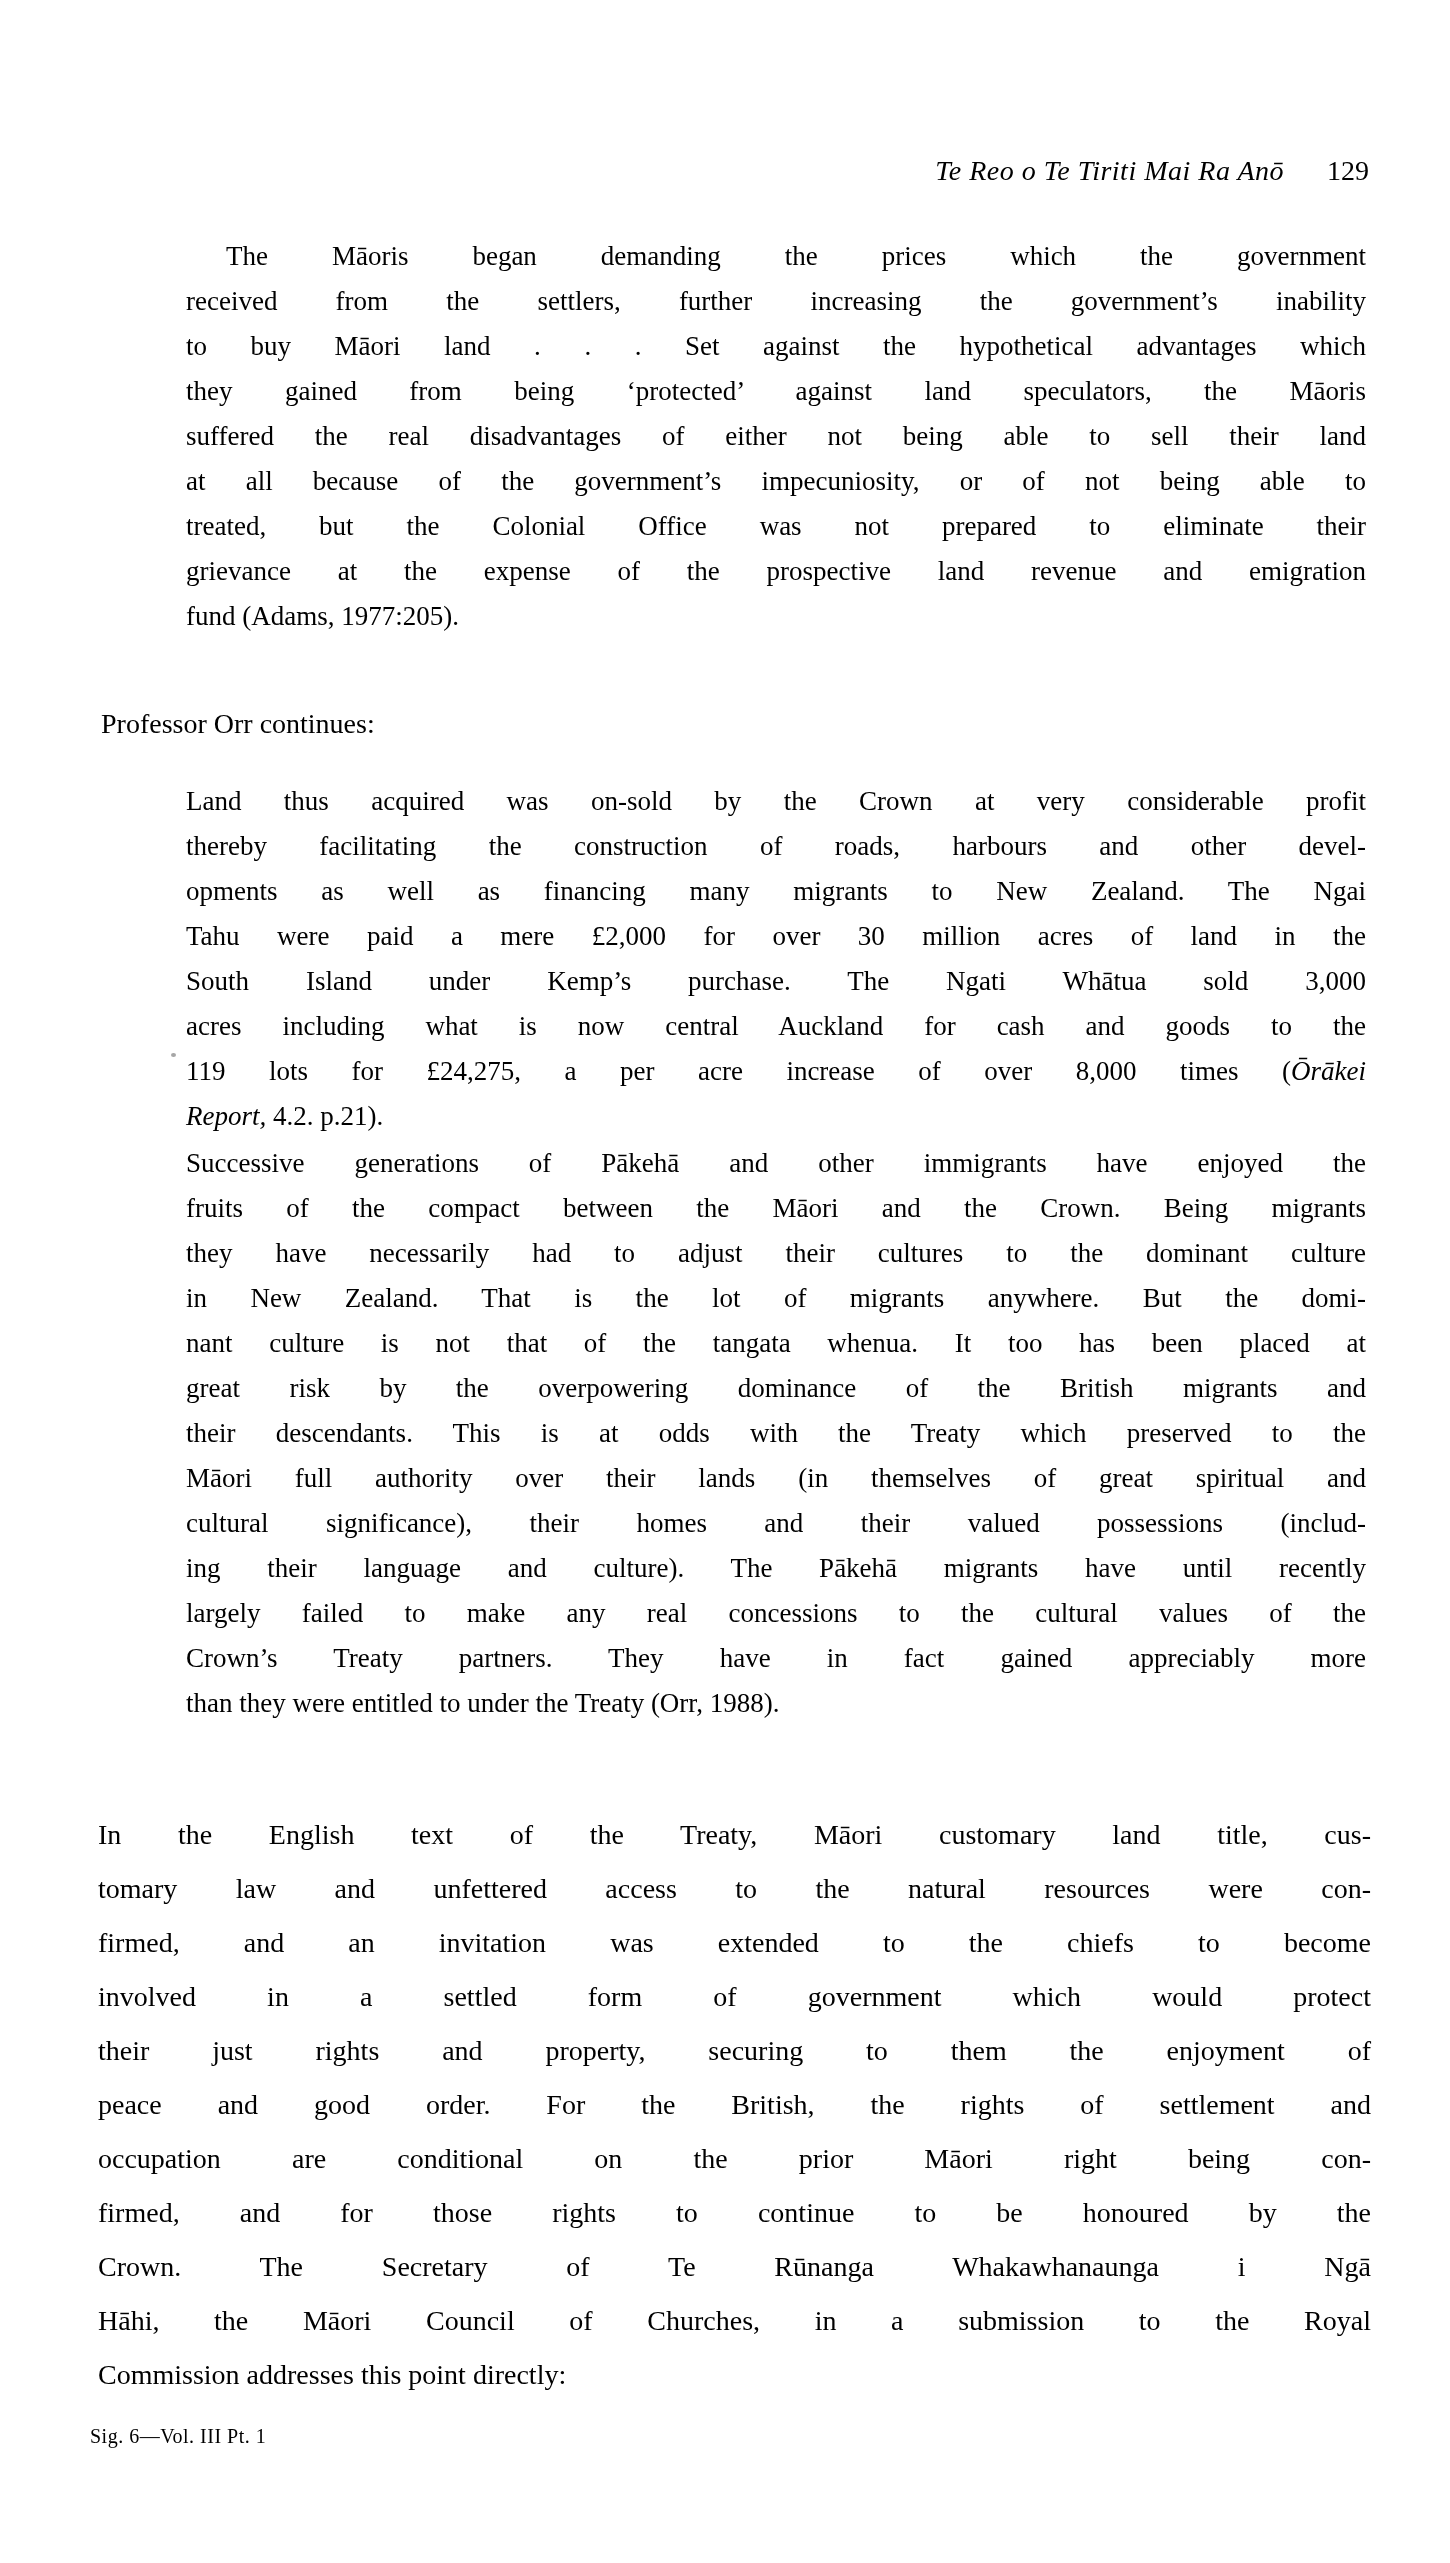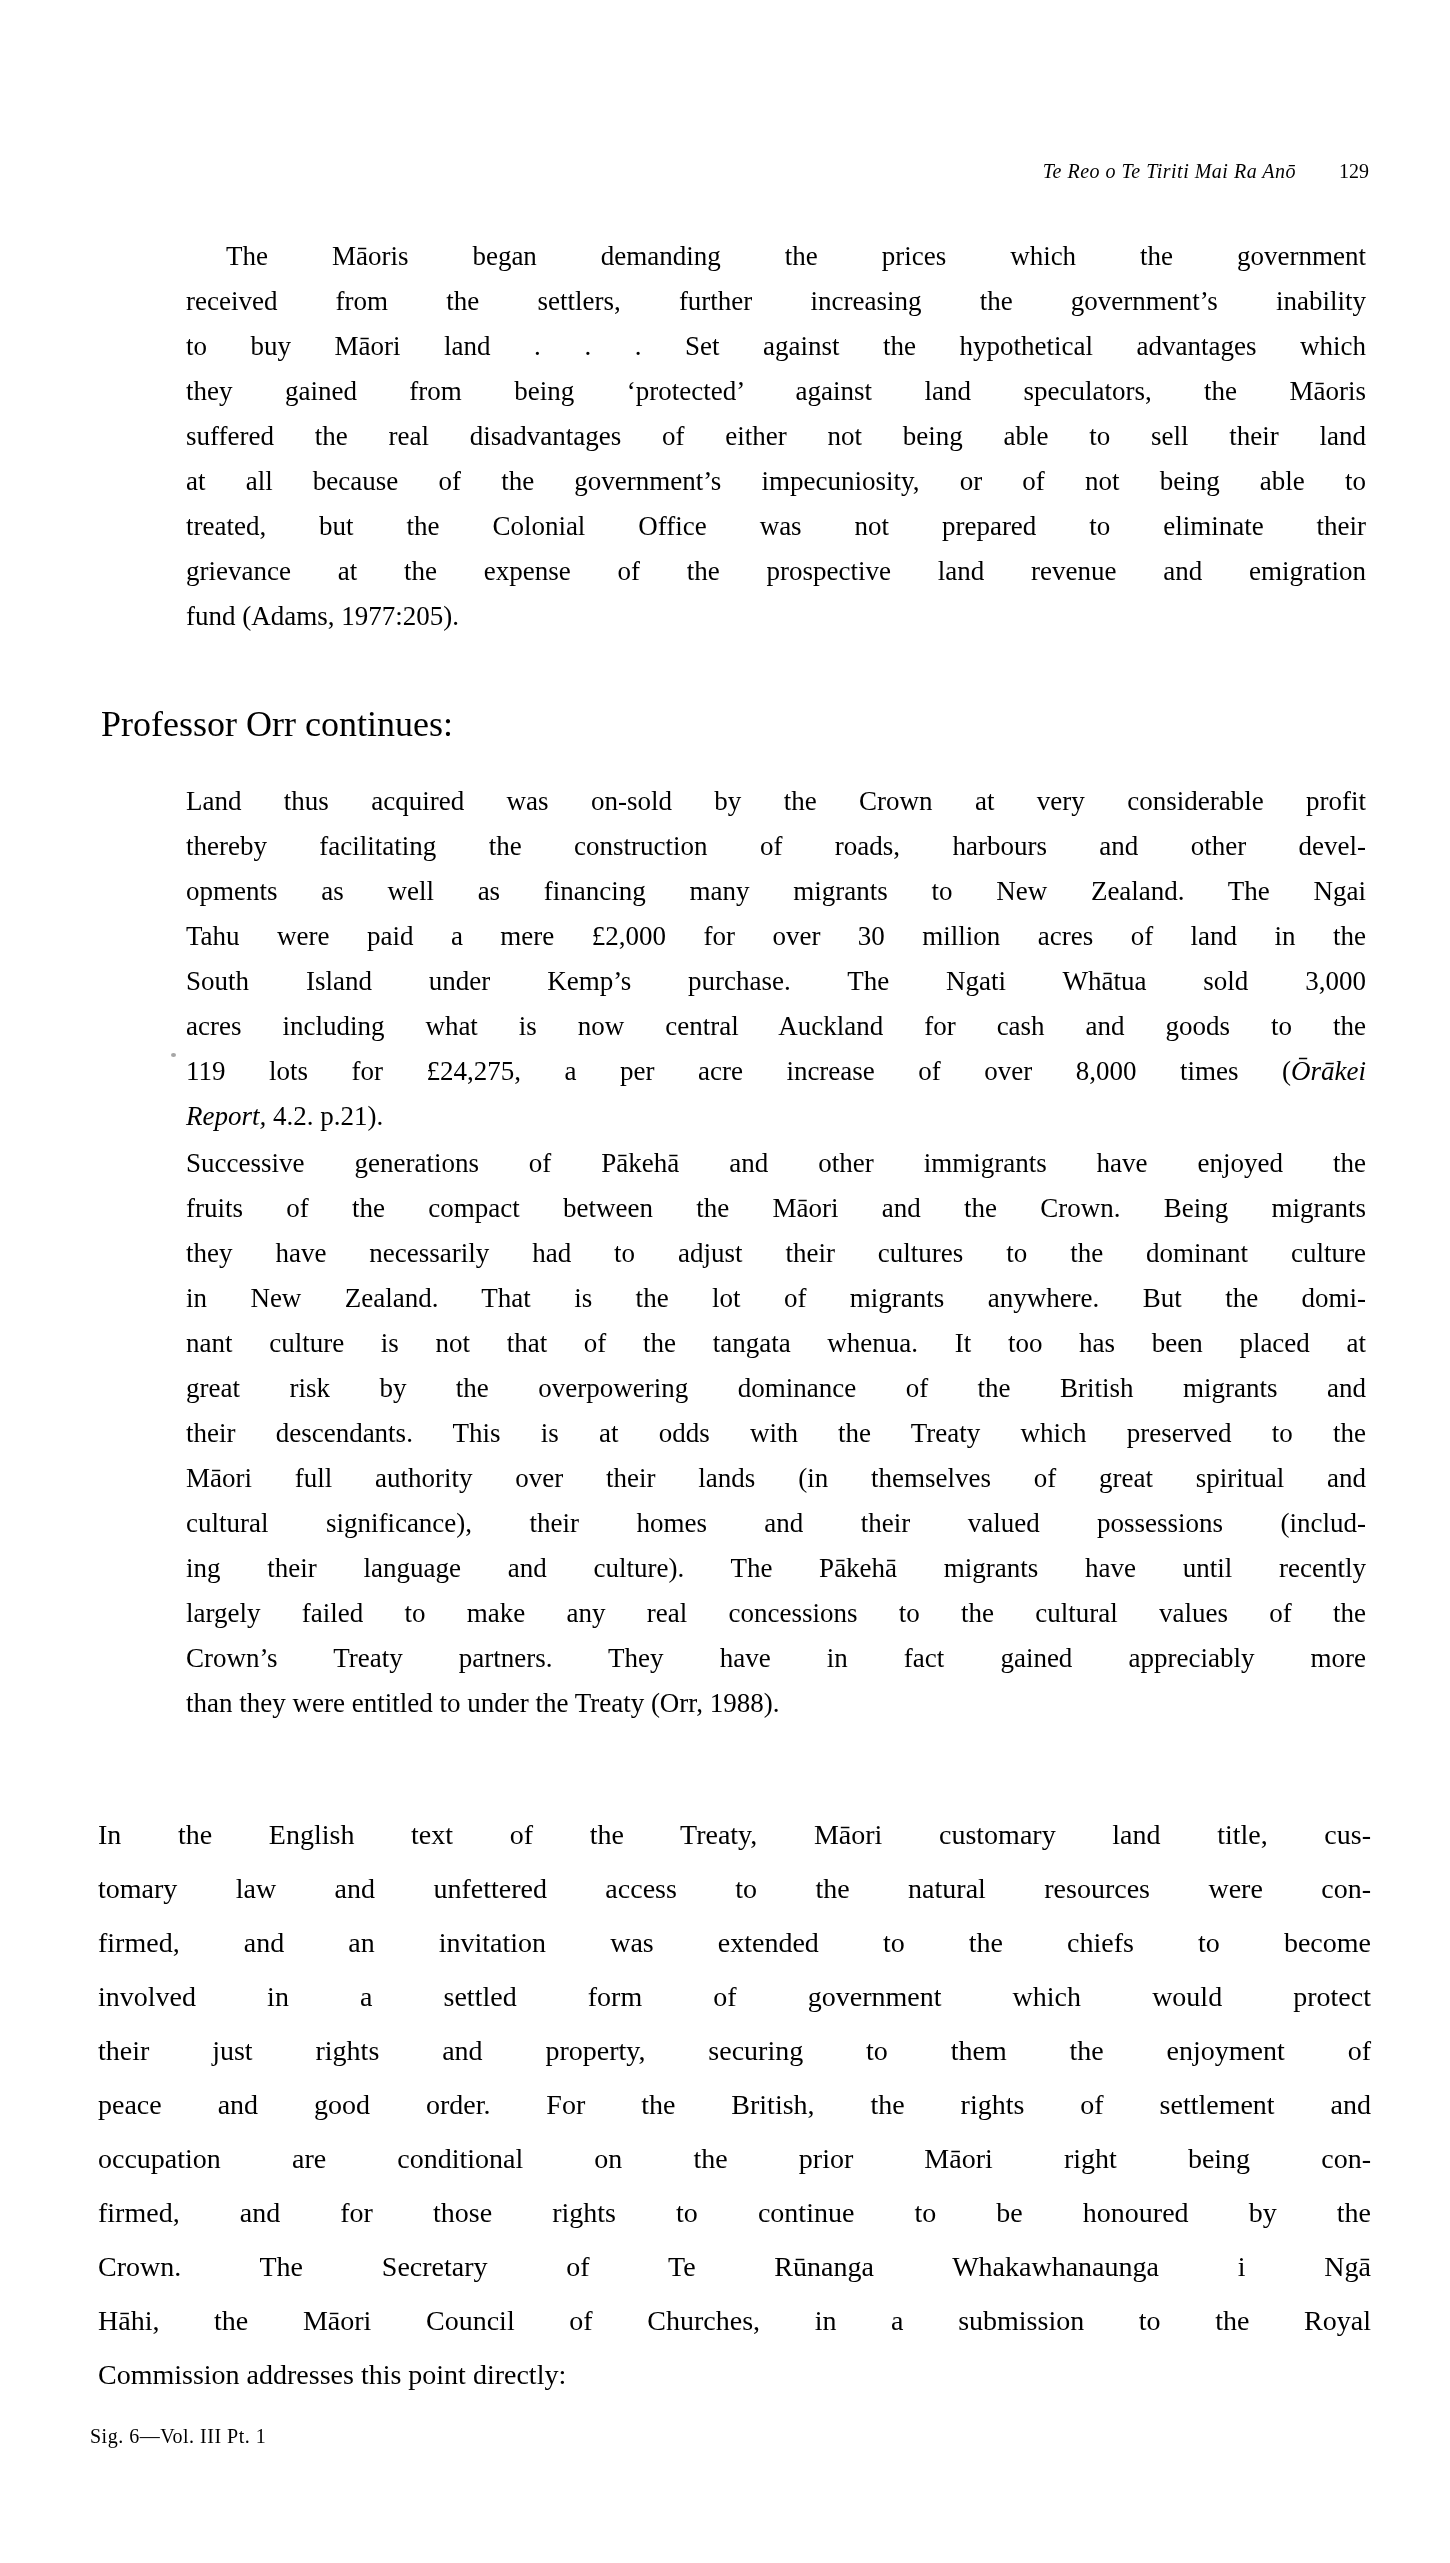--- a/index.html
+++ b/index.html
@@ -16,21 +16,21 @@
     font-family: "Liberation Serif", "DejaVu Serif", serif;
     overflow: hidden;
   }
   
   .header {
     position: absolute;
     left: 98px;
     top: 150px;
     width: 1271px;
     text-align: right;
-    font-size: 20px;
+    font-size: 28px;
     line-height: 42px;
     white-space: nowrap;
   }
   .running-title {
     font-style: italic;
     letter-spacing: 0.5px;
   }
   .page-number {
     font-style: normal;
     margin-left: 43px;
@@ -45,21 +45,21 @@
   }
   .q1 { top: 234px; }
   .q2 { top: 779px; }
   .q3 { top: 1141px; }
   .q1 .line:first-child { text-indent: 40px; }
   
   .heading {
     position: absolute;
     left: 101px;
     top: 701px;
-    font-size: 36px;
+    font-size: 28px;
     line-height: 46px;
   }
   
   .body-par {
     position: absolute;
     left: 98px;
     top: 1808px;
     width: 1273px;
     font-size: 28px;
     line-height: 54px;

